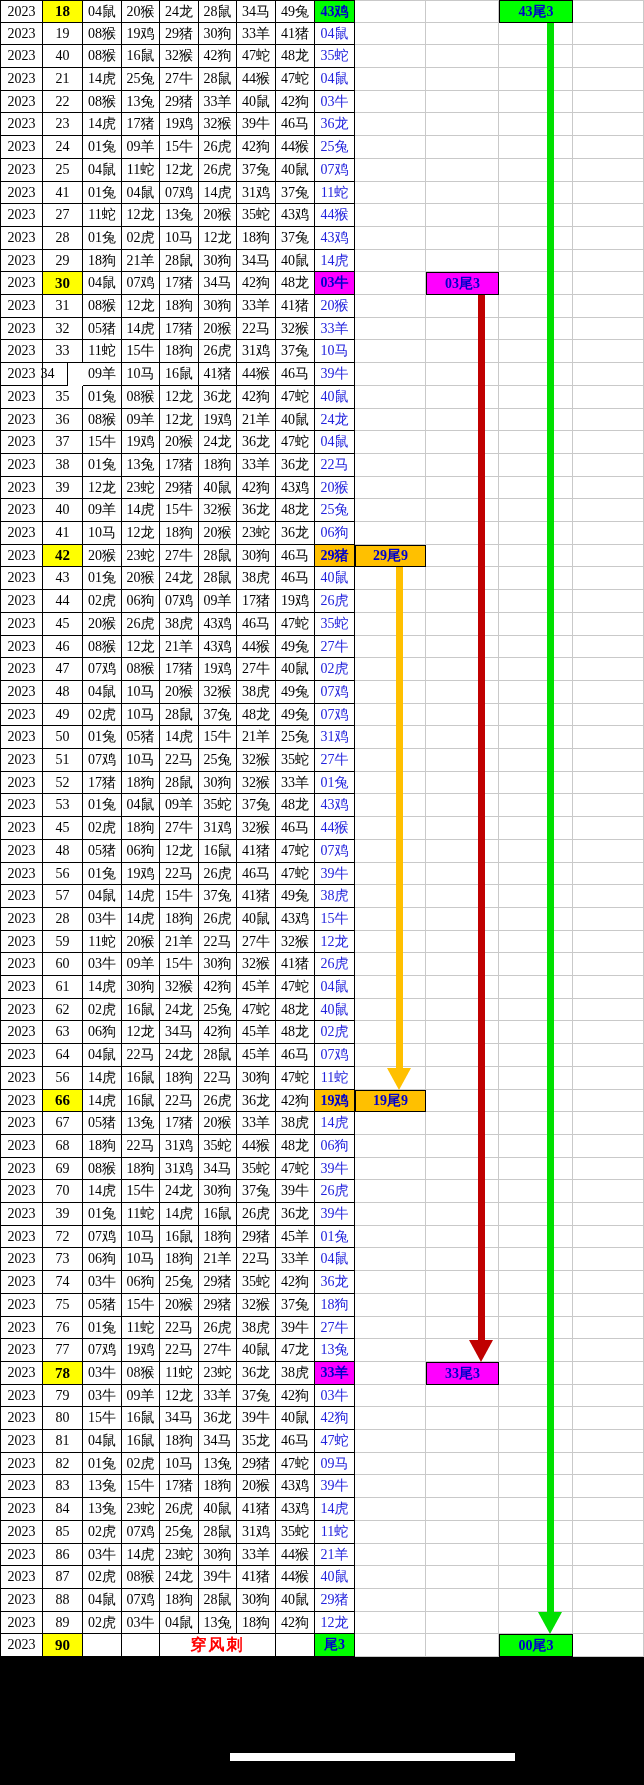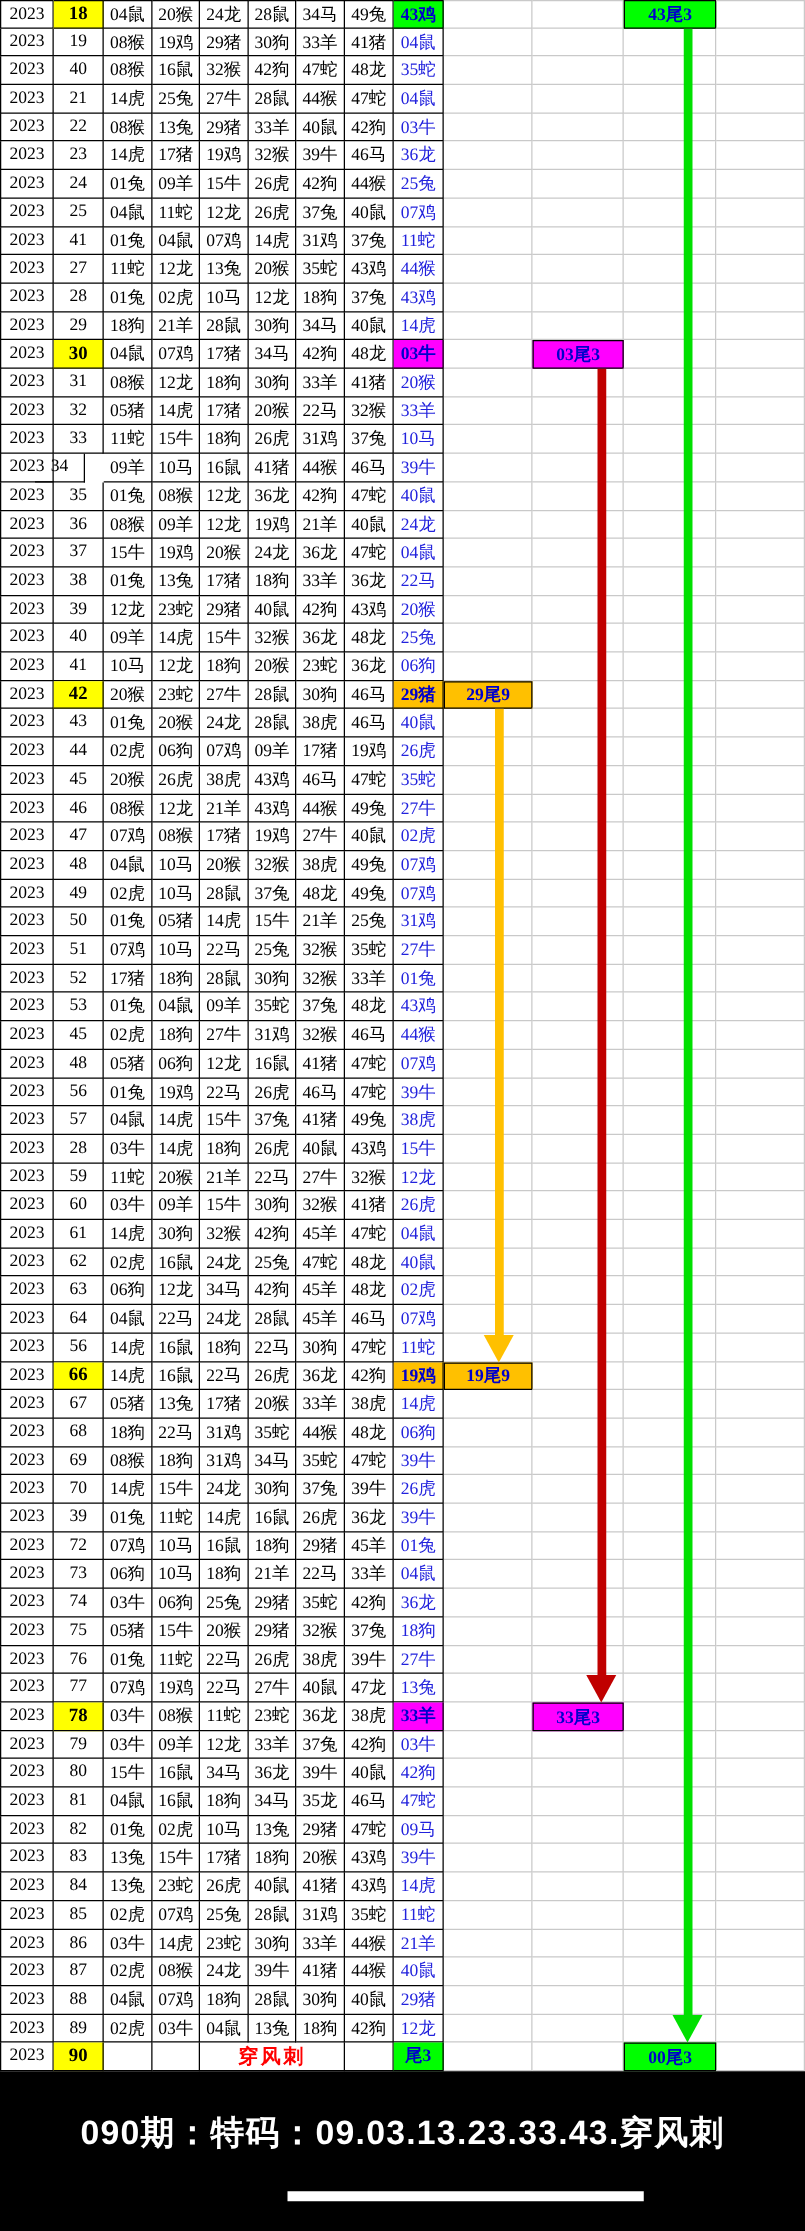--- a/index.html
+++ b/index.html
@@ -1127,16 +1127,15 @@
     </div>
   <div id="arrowlayer">
       <div class="aline" style="left: 547px; top: 23px; height: 1589px; background: rgb(0, 224, 0);"></div>
       <div class="ahead" style="left: 538px; top: 1612px; border-top: 22px solid rgb(0, 224, 0);"></div>
       <div class="aline" style="left: 478px; top: 295px; height: 1045px; background: rgb(192, 0, 0);"></div>
       <div class="ahead" style="left: 469px; top: 1340px; border-top: 22px solid rgb(192, 0, 0);"></div>
       <div class="aline" style="left: 396px; top: 567px; height: 501px; background: rgb(255, 192, 0);"></div>
       <div class="ahead" style="left: 387px; top: 1068px; border-top: 22px solid rgb(255, 192, 0);"></div>
     </div>
   <div class="footer">
-    <div class="ftext">090期：特码：09.03.13.23.33.43.穿风刺</div>
     <div class="fbar"></div>
   </div>
 </div>
 
 </body></html>

